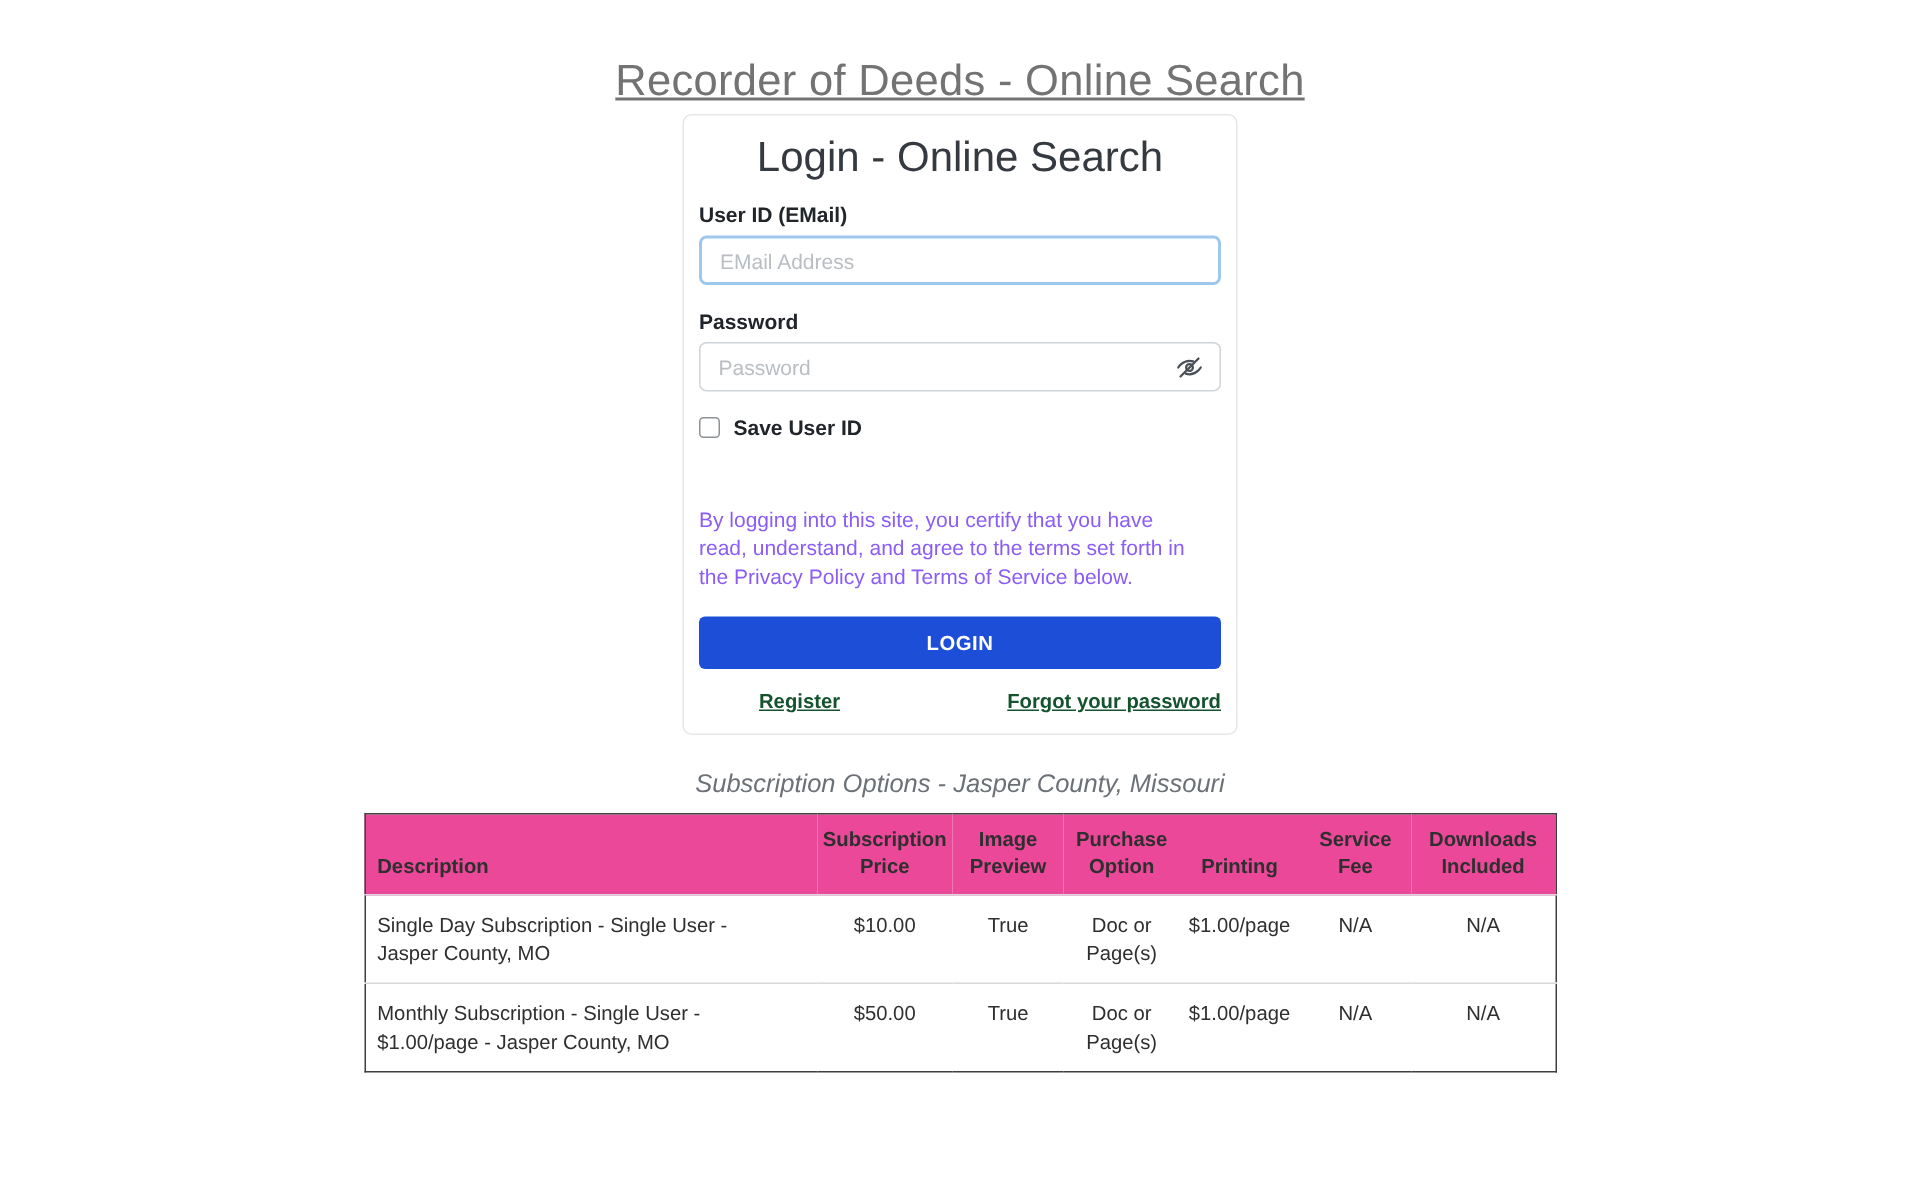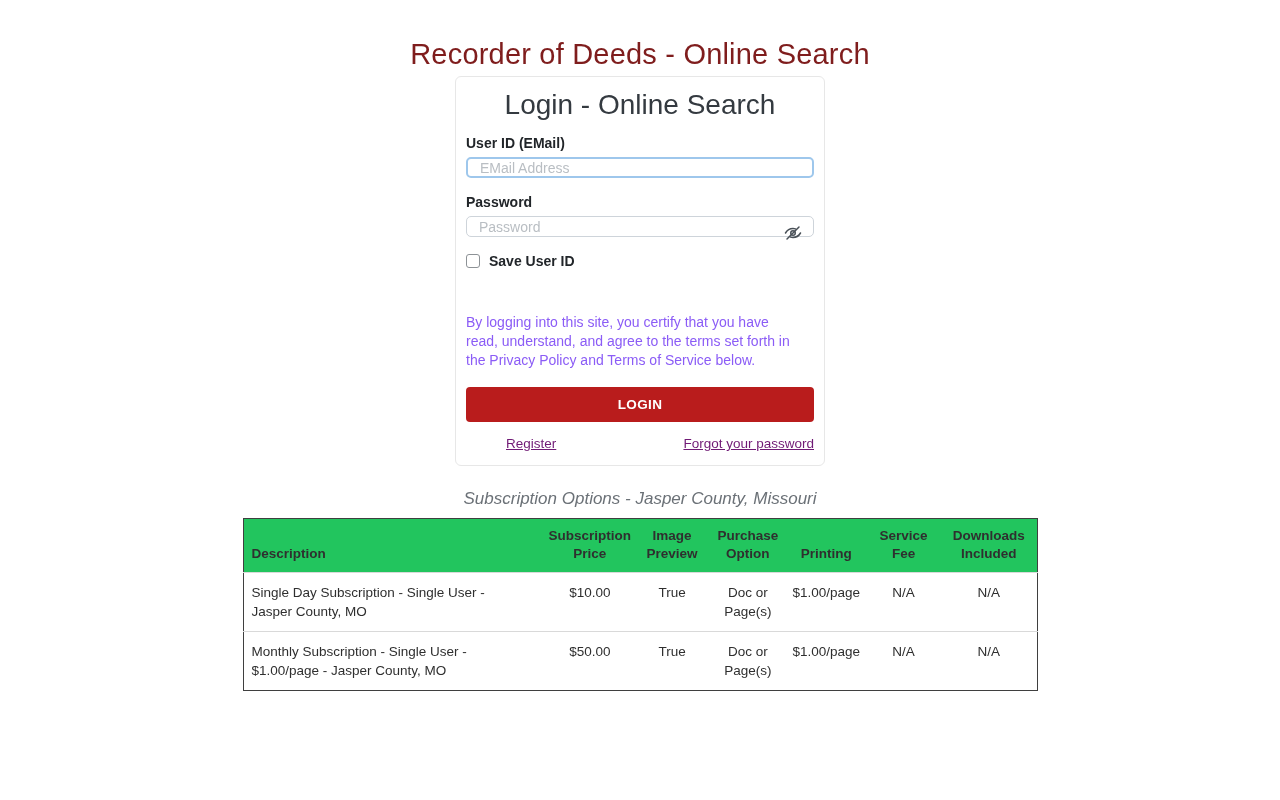--- a/index.html
+++ b/index.html
@@ -1,52 +1,52 @@
 <!DOCTYPE html>
 <html><head>
 <meta charset="utf-8">
 <style>
   * { margin: 0; padding: 0; box-sizing: border-box; }
   html, body { width: 1280px; height: 800px; overflow: hidden; background: #ffffff;
     font-family: "Liberation Sans", sans-serif; color: #212529; }
 
   
   .page-header { text-align: center; margin-top: 38px; }
-  .page-title { font-size: 29px; font-weight: 400; color: #7f1d1d; letter-spacing: 0.2px; }
+  .page-title { font-size: 29px; font-weight: 400; color: #737373; letter-spacing: 0.2px; text-decoration: underline; }
   .page-subtitle { margin-top: 10px; font-size: 13.5px; font-weight: bold; color: #74777b; line-height: 16px; }
 
   
   .login-card { width: 370px; margin: 5px auto 0 auto; border: 1px solid #e7e7e7;
     border-radius: 6px; padding: 12px 5px 14px 5px; background: #fff; }
   .login-heading { text-align: center; font-size: 28px; font-weight: 400; color: #343a40; margin-bottom: 14px; }
   .field-label { font-size: 14px; font-weight: bold; color: #212529; margin: 0 0 6px 5px; }
   .input-wrap { position: relative; margin: 0 5px 16px 5px; }
-  .text-input { width: 100%; height: 21px; border: 1px solid #ced4da; border-radius: 5px;
+  .text-input { width: 100%; height: 33px; border: 1px solid #ced4da; border-radius: 5px;
     padding: 0 12px; font-size: 14px; color: #0c4a6e; outline: none;
     font-family: "Liberation Sans", sans-serif; }
   .text-input::placeholder { color: #b9bec3; }
   .text-input.focused { border: 2px solid #9ec7ec; }
   .eye-toggle { position: absolute; right: 10px; top: 8px; width: 22px; height: 20px;
     cursor: pointer; display: flex; align-items: center; justify-content: center; background: none; border: none; }
   .checkbox-row { display: flex; align-items: center; margin: 2px 0 0 5px; }
   .checkbox-box { width: 14px; height: 14px; border: 1px solid #8d9296; border-radius: 3px;
     background: #fff; display: inline-block; cursor: pointer; }
   .checkbox-label { font-size: 14px; font-weight: bold; margin-left: 9px; color: #212529; }
   .disclaimer { margin: 44px 5px 0 5px; max-width: 336px; font-size: 14px; color: #8b5cf6; line-height: 19px; }
   .login-button { display: block; width: calc(100% - 10px); margin: 17px 5px 0 5px; height: 35px;
-    background: #b91c1c; border: none; border-radius: 4px; color: #ffffff; font-size: 13.5px;
+    background: #1d4ed8; border: none; border-radius: 4px; color: #ffffff; font-size: 13.5px;
     font-weight: bold; letter-spacing: 0.4px; cursor: pointer; font-family: "Liberation Sans", sans-serif; }
   .links-row { display: flex; justify-content: space-between; margin: 14px 5px 0 5px; }
-  .links-row a { font-size: 13.5px; font-weight: 400; color: #701a75; text-decoration: underline; cursor: pointer; padding-left: 40px; }
+  .links-row a { font-size: 13.5px; font-weight: 700; color: #14532d; text-decoration: underline; cursor: pointer; padding-left: 40px; }
 
   
   .subscription-title { text-align: center; font-size: 17px; color: #6b7177; margin-top: 23px; font-weight: 400; font-style: italic; }
   .subscription-table { width: 795px; margin: 9px auto 0 auto; border-collapse: collapse;
     border: 1px solid #3f3f3f; font-size: 13.5px; color: #2f2f2f; }
-  .subscription-table thead th { background: #22c55e; font-weight: bold; vertical-align: bottom;
+  .subscription-table thead th { background: #ec4899; font-weight: bold; vertical-align: bottom;
     padding: 8px 4px 9px 4px; text-align: center; height: 52px; line-height: 18px; }
   .subscription-table thead th.col-desc { text-align: left; padding-left: 8px; }
   .subscription-table tbody td { text-align: center; vertical-align: top; padding: 10px 4px;
     border-top: 1px solid #d9d9d9; line-height: 19px; }
   .subscription-table tbody td.col-desc { text-align: left; padding-left: 8px; padding-right: 28px; }
   .col-desc   { width: 314px; }
   .col-price  { width: 75px; }
   .col-img    { width: 75px; }
   .col-opt    { width: 78px; }
   .col-print  { width: 80px; }

